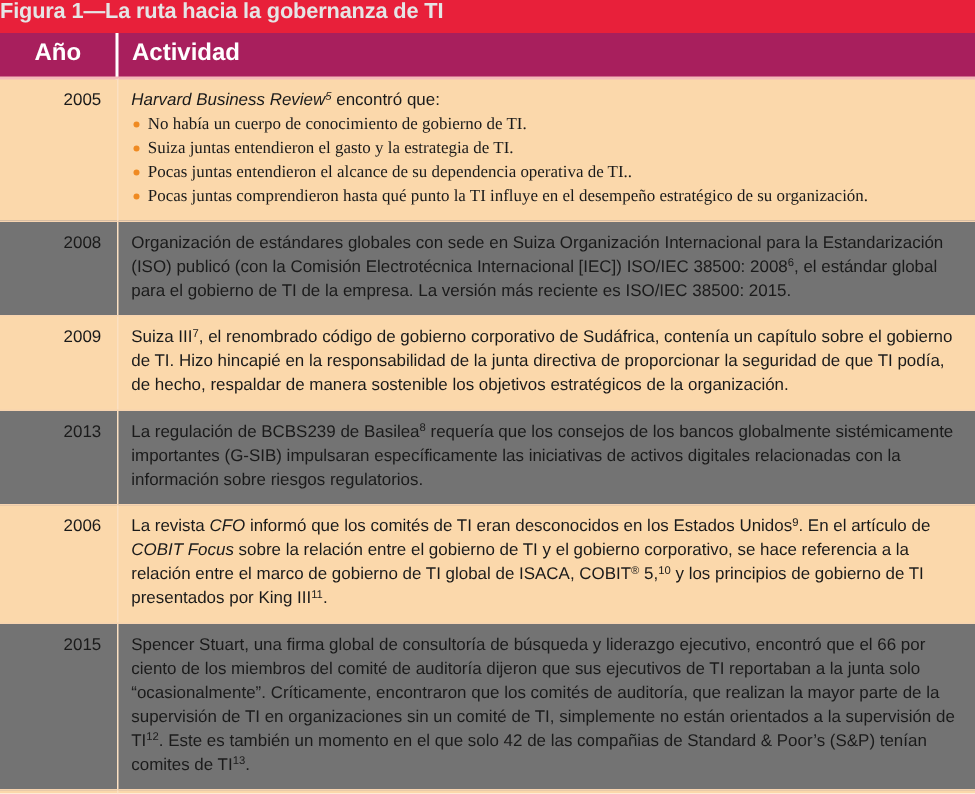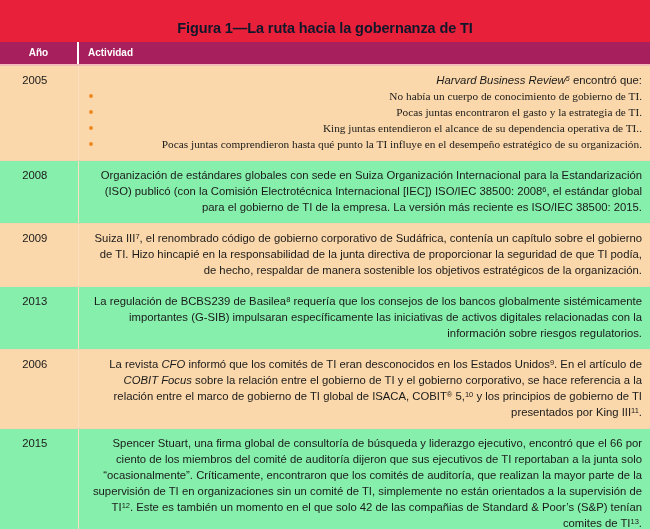--- a/index.html
+++ b/index.html
@@ -20,46 +20,45 @@
     box-sizing: border-box;
     background: #fde3c0;
     display: flex;
     flex-direction: column;
     overflow: hidden;
   }
 
   
   .title-bar {
     background: #e8203a;
-    color: #0f172a;
-    text-align: center;
+    color: #e5e5e5;
     font-size: 14.5px;
     font-weight: bold;
     letter-spacing: -0.1px;
-    padding: 20px 0 5px 0;
+    padding: 0 0 5px 0;
     line-height: 1.15;
     flex: 0 0 auto;
   }
 
   
   .tbl {
     border-collapse: collapse;
     width: 650px;
     table-layout: fixed;
     flex: 0 0 auto;
   }
 
   .tbl col.c-year { width: 78px; }
   .tbl col.c-act  { width: 572px; }
 
   
   thead th {
     background: #a81f5d;
     color: #ffffff;
-    font-size: 10px;
+    font-size: 16px;
     font-weight: bold;
     padding: 5px 0 6px 0;
     border-bottom: 2px solid #f4b9b9;
   }
   thead th.h-year {
     text-align: center;
     border-right: 2px solid #ffffff;
   }
   thead th.h-act {
     text-align: left;
@@ -67,39 +66,38 @@
   }
 
   
   tbody td {
     vertical-align: top;
     font-size: 11.3px;
     line-height: 1.42;
     color: #1a1a1a;
     padding: 6px 0 8px 0;
     border-bottom: 1px solid #f7d4b0;
-    text-align: right;
   }
   tbody tr:last-child td { border-bottom: none; }
 
   td.year {
-    text-align: center;
+    text-align: right;
     padding-left: 2px;
     padding-right: 10px;
     border-right: 1px solid #fbe0c2;
     white-space: nowrap;
   }
   td.act {
     padding-left: 9px;
     padding-right: 8px;
   }
 
   
   tbody tr.tint-a td { background: #fbd8ab; }
-  tbody tr.tint-b td { background: #86efac; }
+  tbody tr.tint-b td { background: #737373; }
 
   p.para {
     margin: 0;
   }
 
   
   ul.bullets {
     margin: 0;
     padding: 0;
     list-style: none;
@@ -146,22 +144,22 @@
         <th class="h-act">Actividad</th>
       </tr>
     </thead>
     <tbody id="tbody">
         <tr class="tint-a">
           <td class="year">2005</td>
           <td class="act">
             <p class="para"><i>Harvard Business Review<sup>5</sup></i> encontró que:</p>
             <ul class="bullets">
               <li>No había un cuerpo de conocimiento de gobierno de TI.</li>
-              <li>Pocas juntas encontraron el gasto y la estrategia de TI.</li>
-              <li>King juntas entendieron el alcance de su dependencia operativa de TI..</li>
+              <li>Suiza juntas entendieron el gasto y la estrategia de TI.</li>
+              <li>Pocas juntas entendieron el alcance de su dependencia operativa de TI..</li>
               <li>Pocas juntas comprendieron hasta qué punto la TI influye en el desempeño estratégico de su organización.</li>
             </ul>
           </td>
         </tr>
         <tr class="tint-b">
           <td class="year">2008</td>
           <td class="act">
             <p class="para"><span>Organización de estándares globales con sede en Suiza Organización Internacional para la Estandarización (ISO) publicó (con la Comisión Electrotécnica Internacional [IEC]) ISO/IEC 38500: 2008</span><sup>6</sup><span>, el estándar global para el gobierno de TI de la empresa. La versión más reciente es ISO/IEC 38500: 2015.</span></p>
           </td>
         </tr>

